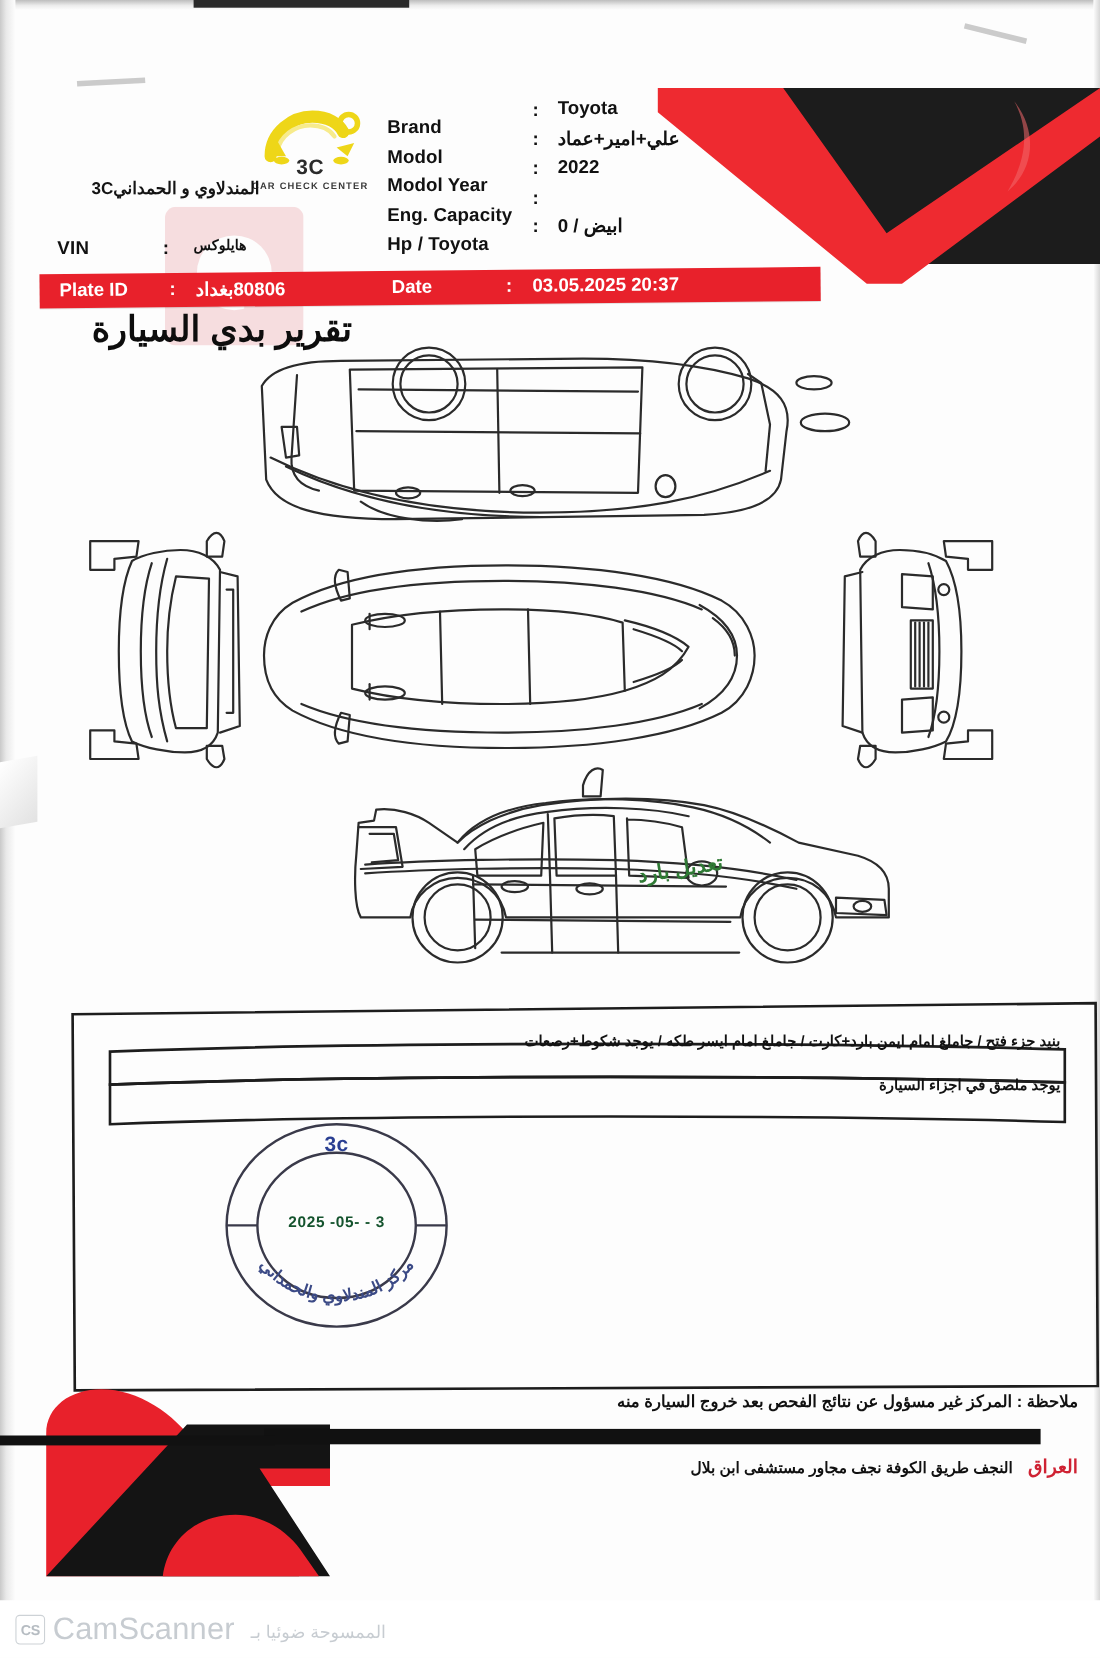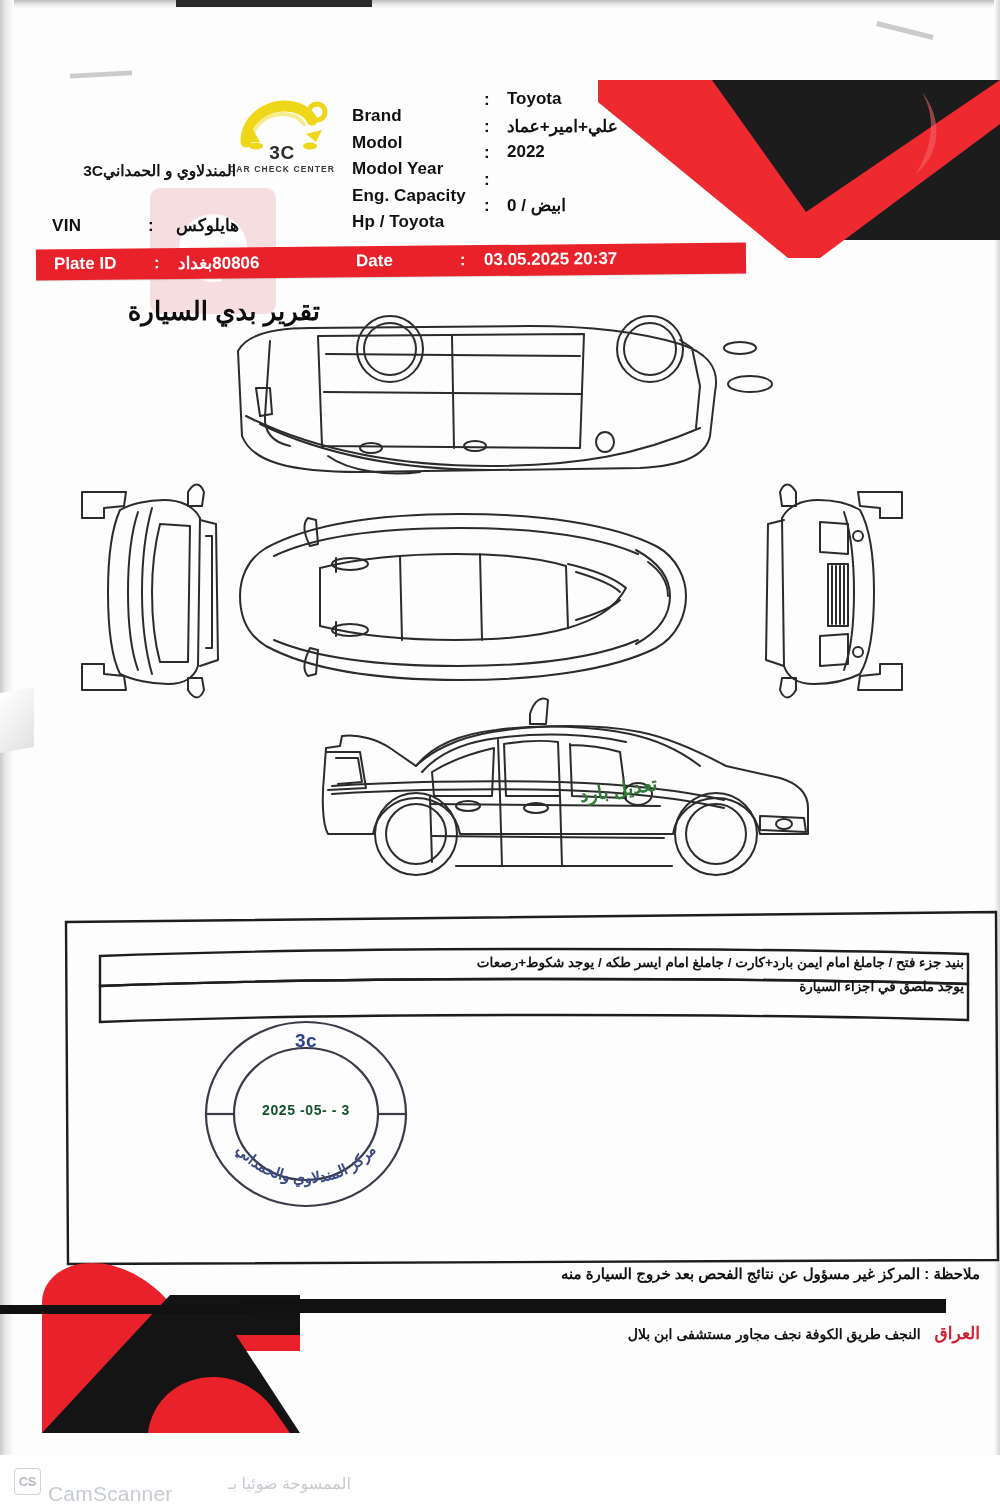--- a/index.html
+++ b/index.html
@@ -106,21 +106,21 @@
     left: 52px; top: 176px;
     width: 290px; height: 26px;
   }
   .vin-label {
     position: absolute; left: 0; top: 0;
     font-size: 17px; font-weight: bold; letter-spacing: 0.3px;
   }
   .vin-colon { position: absolute; left: 96px; top: 0; font-size: 17px; font-weight: bold; }
   .vin-value {
     position: absolute; left: 124px; top: -1px;
-    font-size: 17px; font-weight: bold; direction: rtl;
+    font-size: 13px; font-weight: bold; direction: rtl;
   }
 
   
   .specs {
     position: absolute;
     left: 352px; top: 50px;
     width: 320px;
   }
   .spec-row {
     position: relative;
@@ -157,25 +157,25 @@
   }
   .band-plate-label { left: 18px; }
   .band-plate-colon { left: 118px; }
   .band-plate-value { left: 142px; direction: rtl; unicode-bidi: embed; }
   .band-date-label { left: 320px; }
   .band-date-colon { left: 424px; }
   .band-date-value { left: 448px; }
 
   .report-title {
     position: absolute;
-    left: 60px; top: 256px;
+    left: 60px; top: 240px;
     width: 260px;
     text-align: right;
     direction: rtl;
-    font-size: 26px;
+    font-size: 32px;
     font-weight: bold;
     color: #0d0d0d;
   }
 
   
   .iq-watermark {
     position: absolute;
     left: 150px; top: 148px;
     width: 126px; height: 126px;
     opacity: 0.18;
@@ -325,22 +325,22 @@
     border-radius: 4px;
     color: #b6bcc2;
     font-size: 13px;
     font-weight: bold;
     text-align: center;
     line-height: 25px;
     letter-spacing: -0.4px;
   }
   .cs-word {
     position: absolute;
-    left: 48px; top: 27px;
-    font-size: 21px;
+    left: 48px; top: 10px;
+    font-size: 28px;
     color: #c7ccd1;
     letter-spacing: 0.2px;
   }
   .cs-ar {
     position: absolute;
     left: 228px; top: 19px;
     font-size: 16px;
     color: #c7ccd1;
     direction: rtl;
   }
@@ -600,21 +600,21 @@
   </div>
 
   <div class="notes-box">
     <svg class="notes-outline" width="938" height="358" viewBox="0 0 938 358">
       <g fill="none" stroke="#1d1d1d" stroke-width="2.4">
         <path d="M4,14 L934,4 L936,352 L6,356 Z"></path>
         <path d="M38,48 C300,38 700,40 906,46 L906,76 C700,70 300,68 38,78 Z"></path>
         <path d="M38,78 C300,68 700,70 906,76 L906,112 C700,106 300,104 38,114 Z"></path>
       </g>
     </svg>
-    <div class="note-line-text note-1" style="position:absolute; right:36px; top:46px;">بنيد جزء فتح / جاملغ امام ايمن بارد+كارت / جاملغ امام ايسر طكه / يوجد شكوط+رصعات</div>
+    <div class="note-line-text note-1" style="position:absolute; right:36px; top:30px;">بنيد جزء فتح / جاملغ امام ايمن بارد+كارت / جاملغ امام ايسر طكه / يوجد شكوط+رصعات</div>
     <div class="note-line-text note-2" style="position:absolute; right:36px; top:70px;">يوجد ملصق في اجزاء السيارة</div>
   </div>
 
   <div class="stamp">
     <svg width="216" height="196" viewBox="0 0 216 196">
       <ellipse cx="108" cy="98" rx="100" ry="92" fill="none" stroke="#3a3a4a" stroke-width="2.2"></ellipse>
       <ellipse cx="108" cy="98" rx="72" ry="66" fill="none" stroke="#3a3a4a" stroke-width="2.2"></ellipse>
       <path d="M8,98 L36,98" stroke="#3a3a4a" stroke-width="2.2"></path>
       <path d="M180,98 L208,98" stroke="#3a3a4a" stroke-width="2.2"></path>
       <defs>

